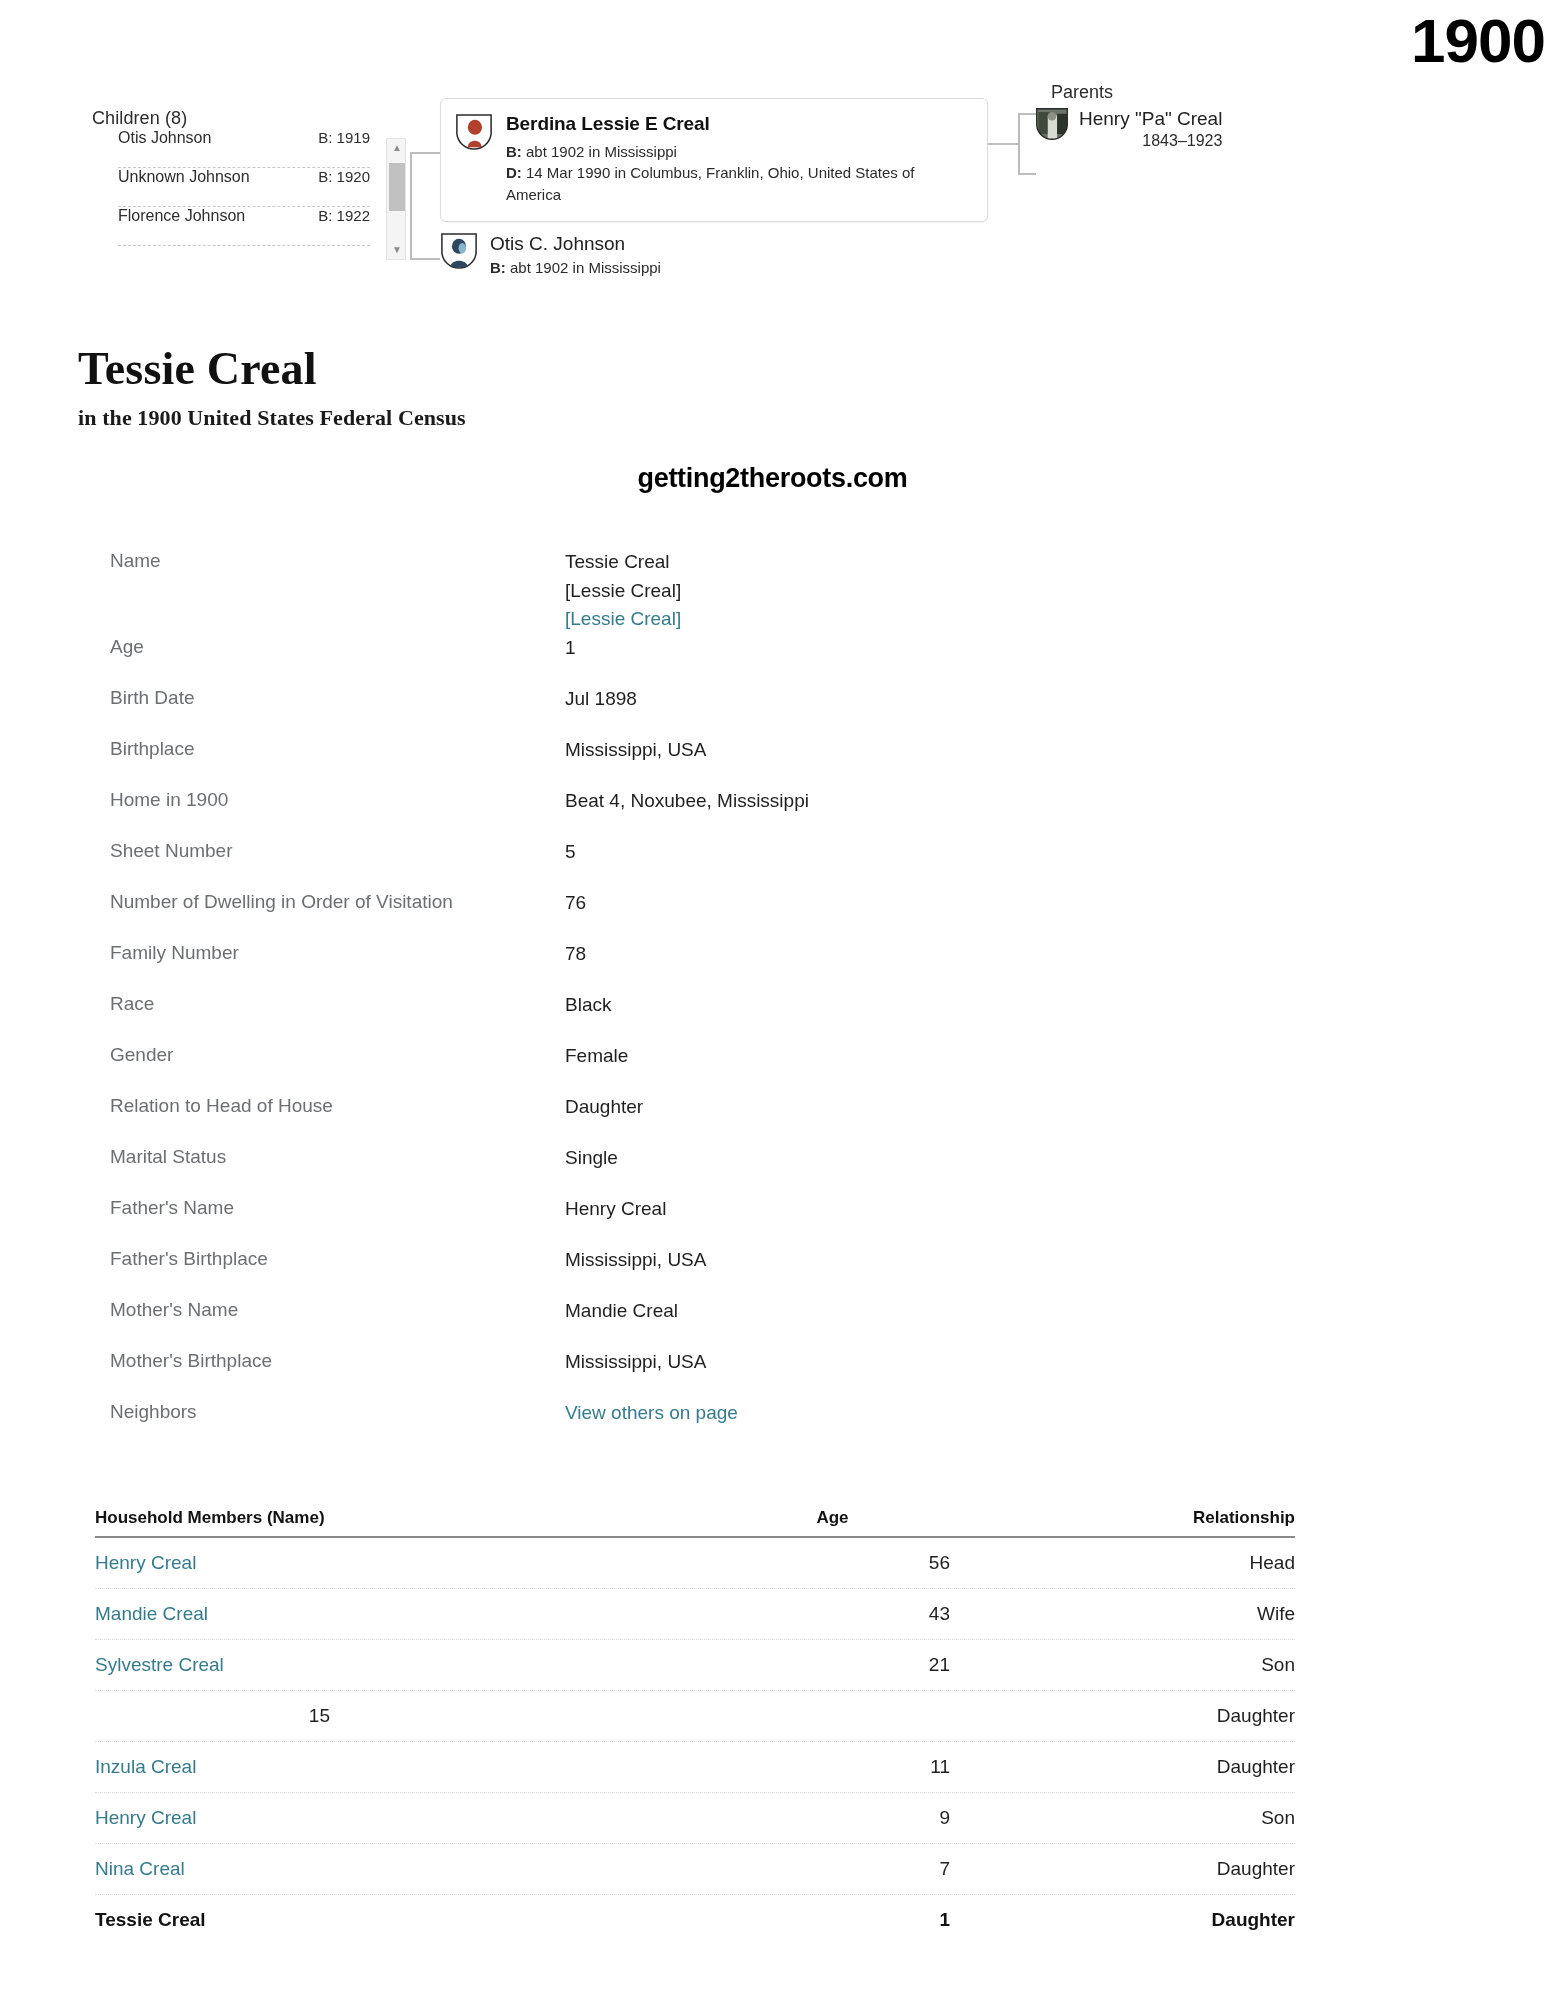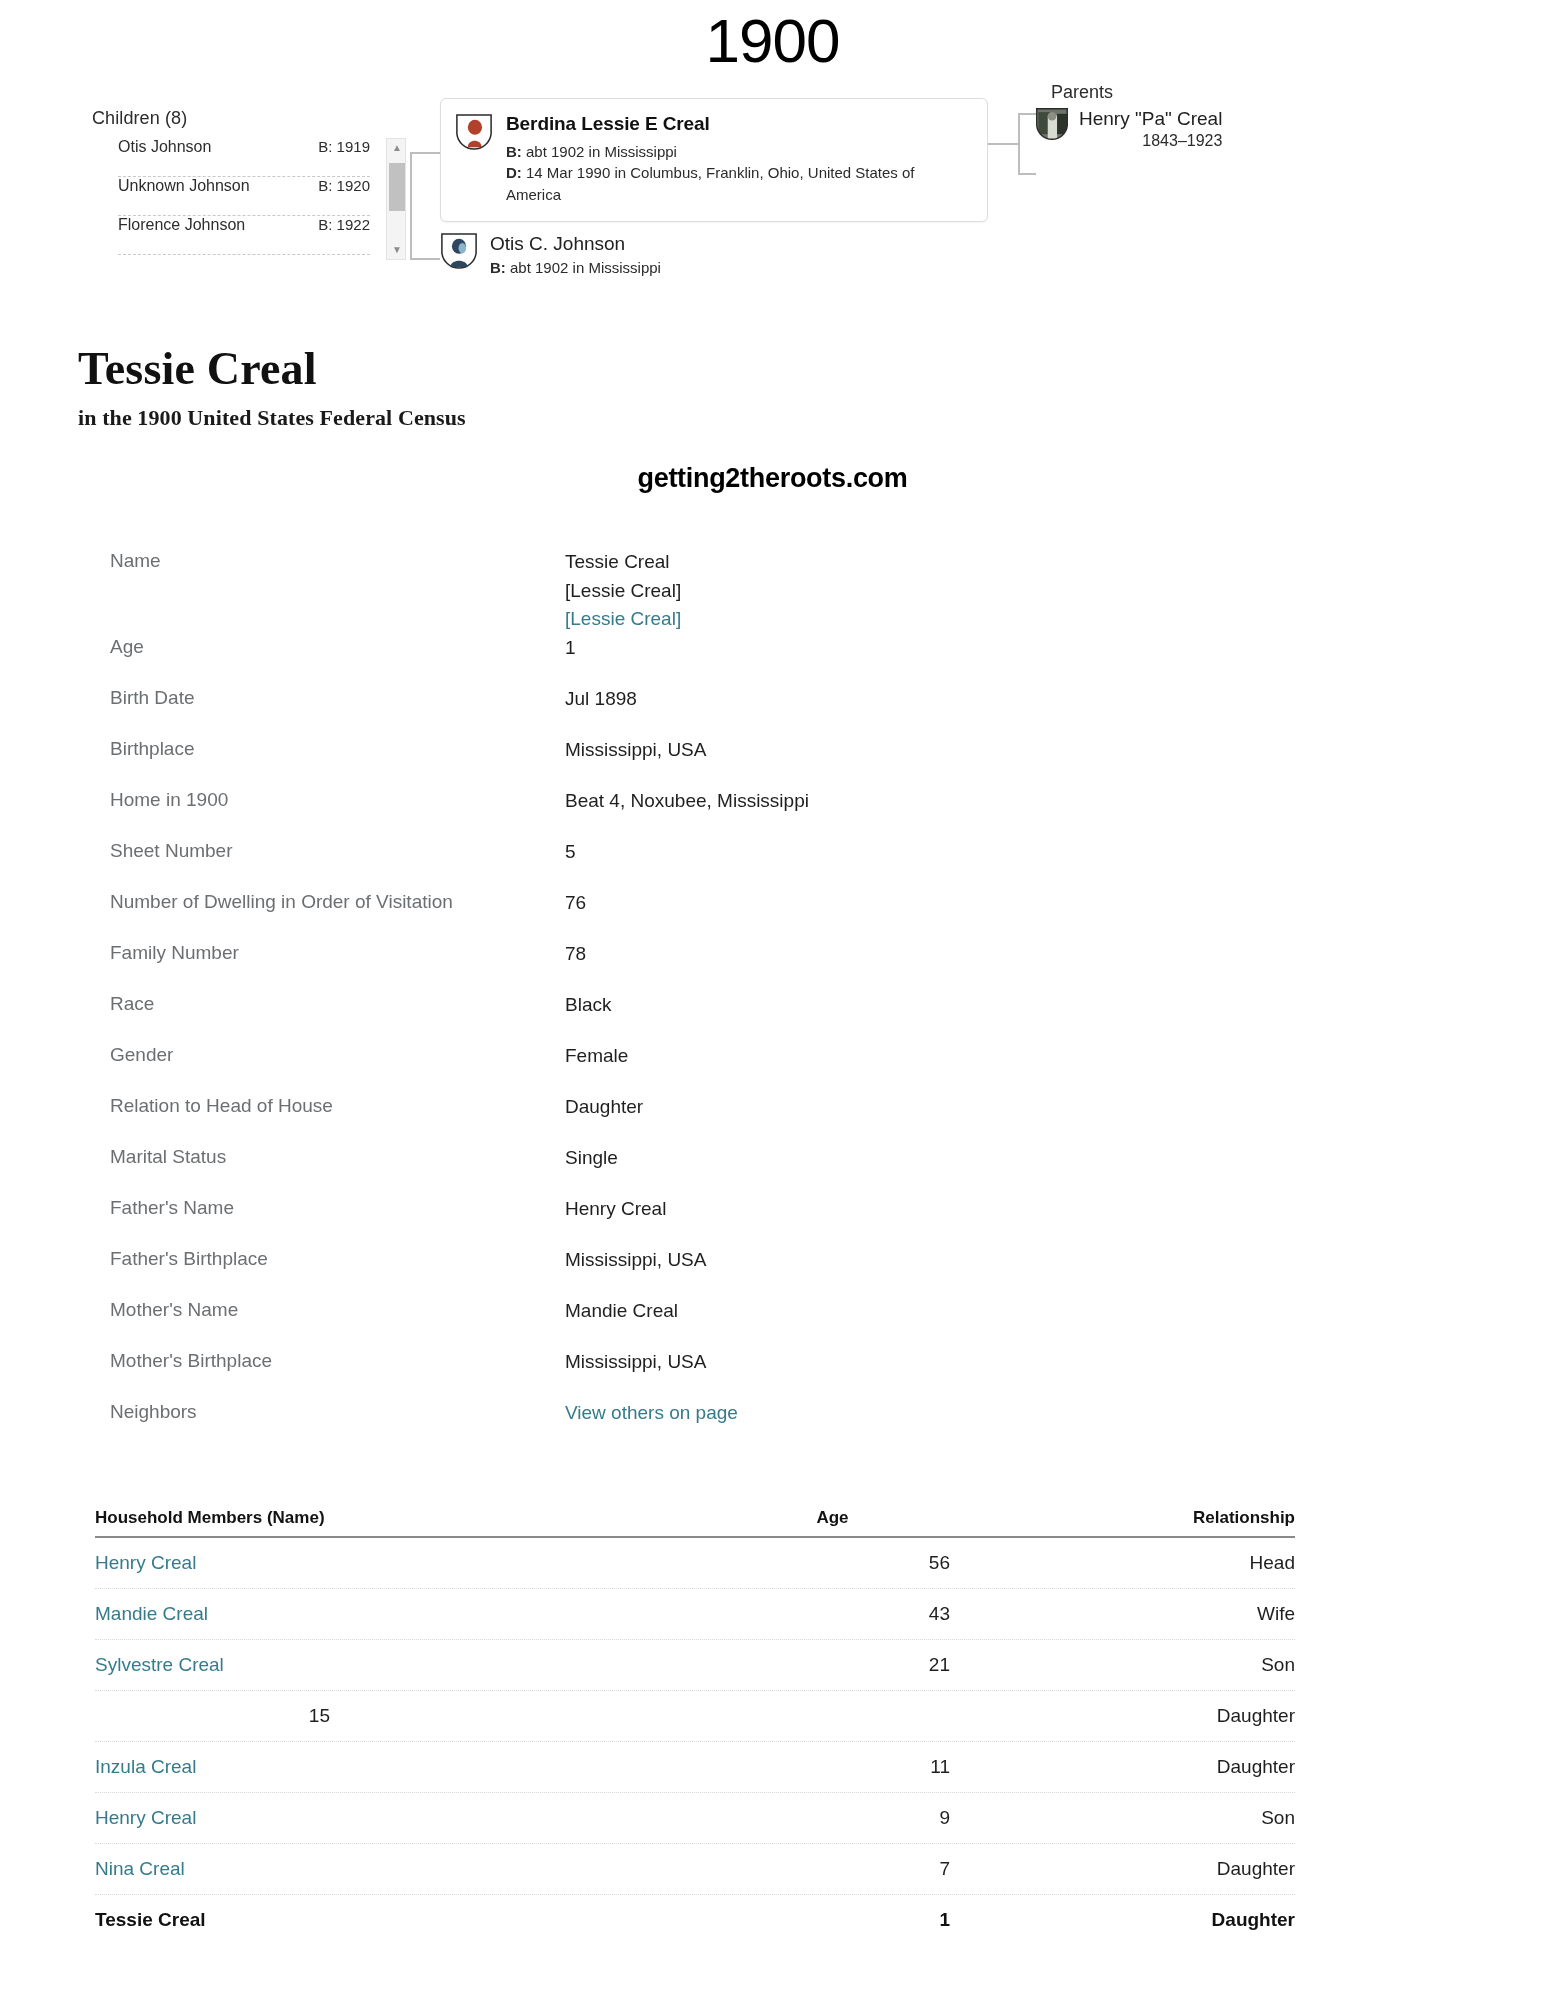--- a/index.html
+++ b/index.html
@@ -20,38 +20,37 @@
   #tree-widget {
     position: absolute;
     left: 0; top: 0;
     width: 1545px;
     height: 300px;
   }
   #year-heading {
     position: absolute;
     left: 0; top: 10px;
     width: 1545px;
-    text-align: center;
+    text-align: right;
     font-size: 62px;
-    font-weight: 400;
+    font-weight: 700;
     letter-spacing: -1px;
     color: #000;
     line-height: 1;
   }
 
   
   #children-panel {
     position: absolute;
     left: 92px; top: 108px;
     width: 278px;
   }
   #children-title {
     font-size: 18px;
     color: #2c2c2c;
-    margin-bottom: 9px;
     letter-spacing: .1px;
   }
   #children-list {
     position: relative;
     height: 118px;
     overflow: hidden;
     padding-left: 26px;
   }
   .child-row {
     display: flex;

